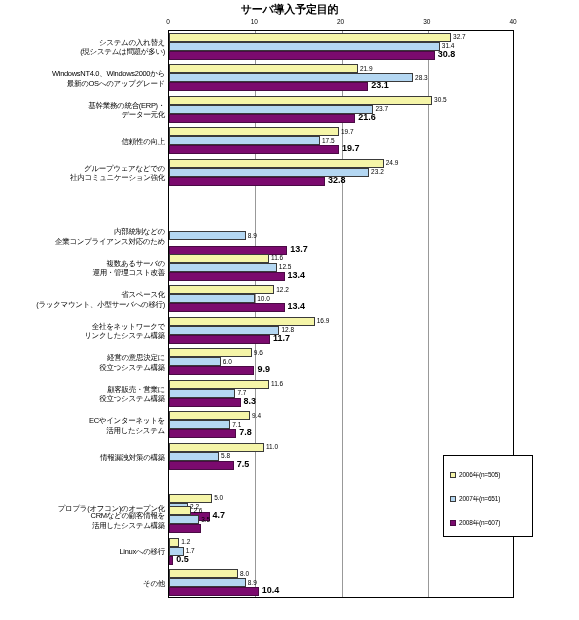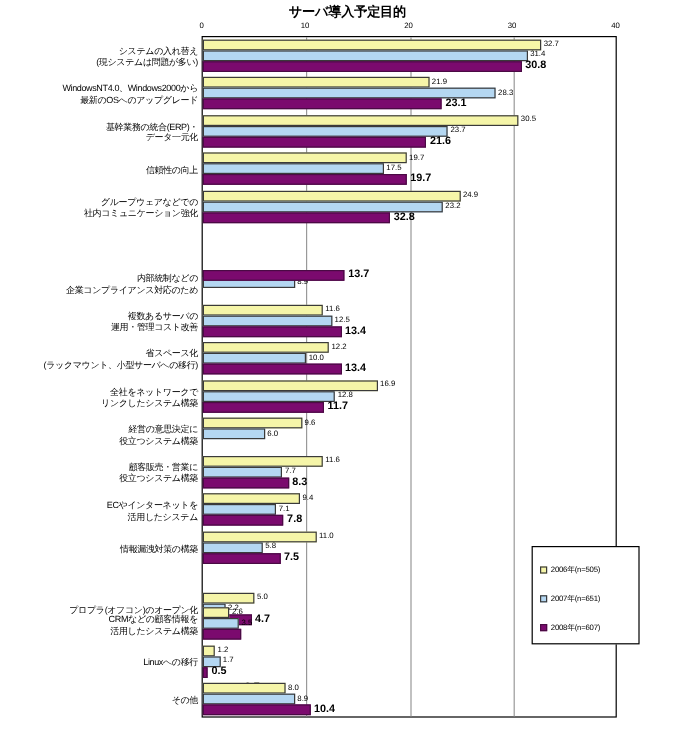--- a/index.html
+++ b/index.html
@@ -289,21 +289,21 @@
       </div>
       <div class="cat-row" style="top: 189.333px; height: 31.5556px;">
         <div class="cat-label" style="top: 7.77778px;">内部統制などの
 企業コンプライアンス対応のため</div>
         <div class="bars">
           <div class="bar-line" style="top: 2.77778px; width: 345px;"></div>
           <div class="bar-line" style="top: 11.7778px; width: 345px;">
             <div class="bar s1" style="width: 76.7625px;"></div>
             <div class="bar-value" style="left: 76.7625px;">8.9</div>
           </div>
-          <div class="bar-line" style="top: 6px; width: 303px;">
+          <div class="bar-line" style="top: 27px; width: 303px;">
             <div class="bar s2" style="width: 118.162px;"></div>
             <div class="bar-value emph" style="left: 118.162px;">13.7</div>
           </div>
         </div>
       </div>
       <div class="cat-row" style="top: 220.889px; height: 31.5556px;">
         <div class="cat-label" style="top: 7.77778px;">複数あるサーバの
 運用・管理コスト改善</div>
         <div class="bars">
           <div class="bar-line" style="top: 2.77778px; width: 345px;">
@@ -360,20 +360,24 @@
         <div class="cat-label" style="top: 7.77778px;">経営の意思決定に
 役立つシステム構築</div>
         <div class="bars">
           <div class="bar-line" style="top: 2.77778px; width: 345px;">
             <div class="bar s0" style="width: 82.8px;"></div>
             <div class="bar-value" style="left: 82.8px;">9.6</div>
           </div>
           <div class="bar-line" style="top: 11.7778px; width: 345px;">
             <div class="bar s1" style="width: 51.75px;"></div>
             <div class="bar-value" style="left: 51.75px;">6.0</div>
+          </div>
+          <div class="bar-line" style="top: 20.7778px; width: 345px;">
+            <div class="bar s2" style="width: 85.3875px;"></div>
+            <div class="bar-value emph" style="left: 85.3875px;">9.9</div>
           </div>
         </div>
       </div>
       <div class="cat-row" style="top: 347.111px; height: 31.5556px;">
         <div class="cat-label" style="top: 7.77778px;">顧客販売・営業に
 役立つシステム構築</div>
         <div class="bars">
           <div class="bar-line" style="top: 2.77778px; width: 345px;">
             <div class="bar s0" style="width: 100.05px;"></div>
             <div class="bar-value" style="left: 100.05px;">11.6</div>

